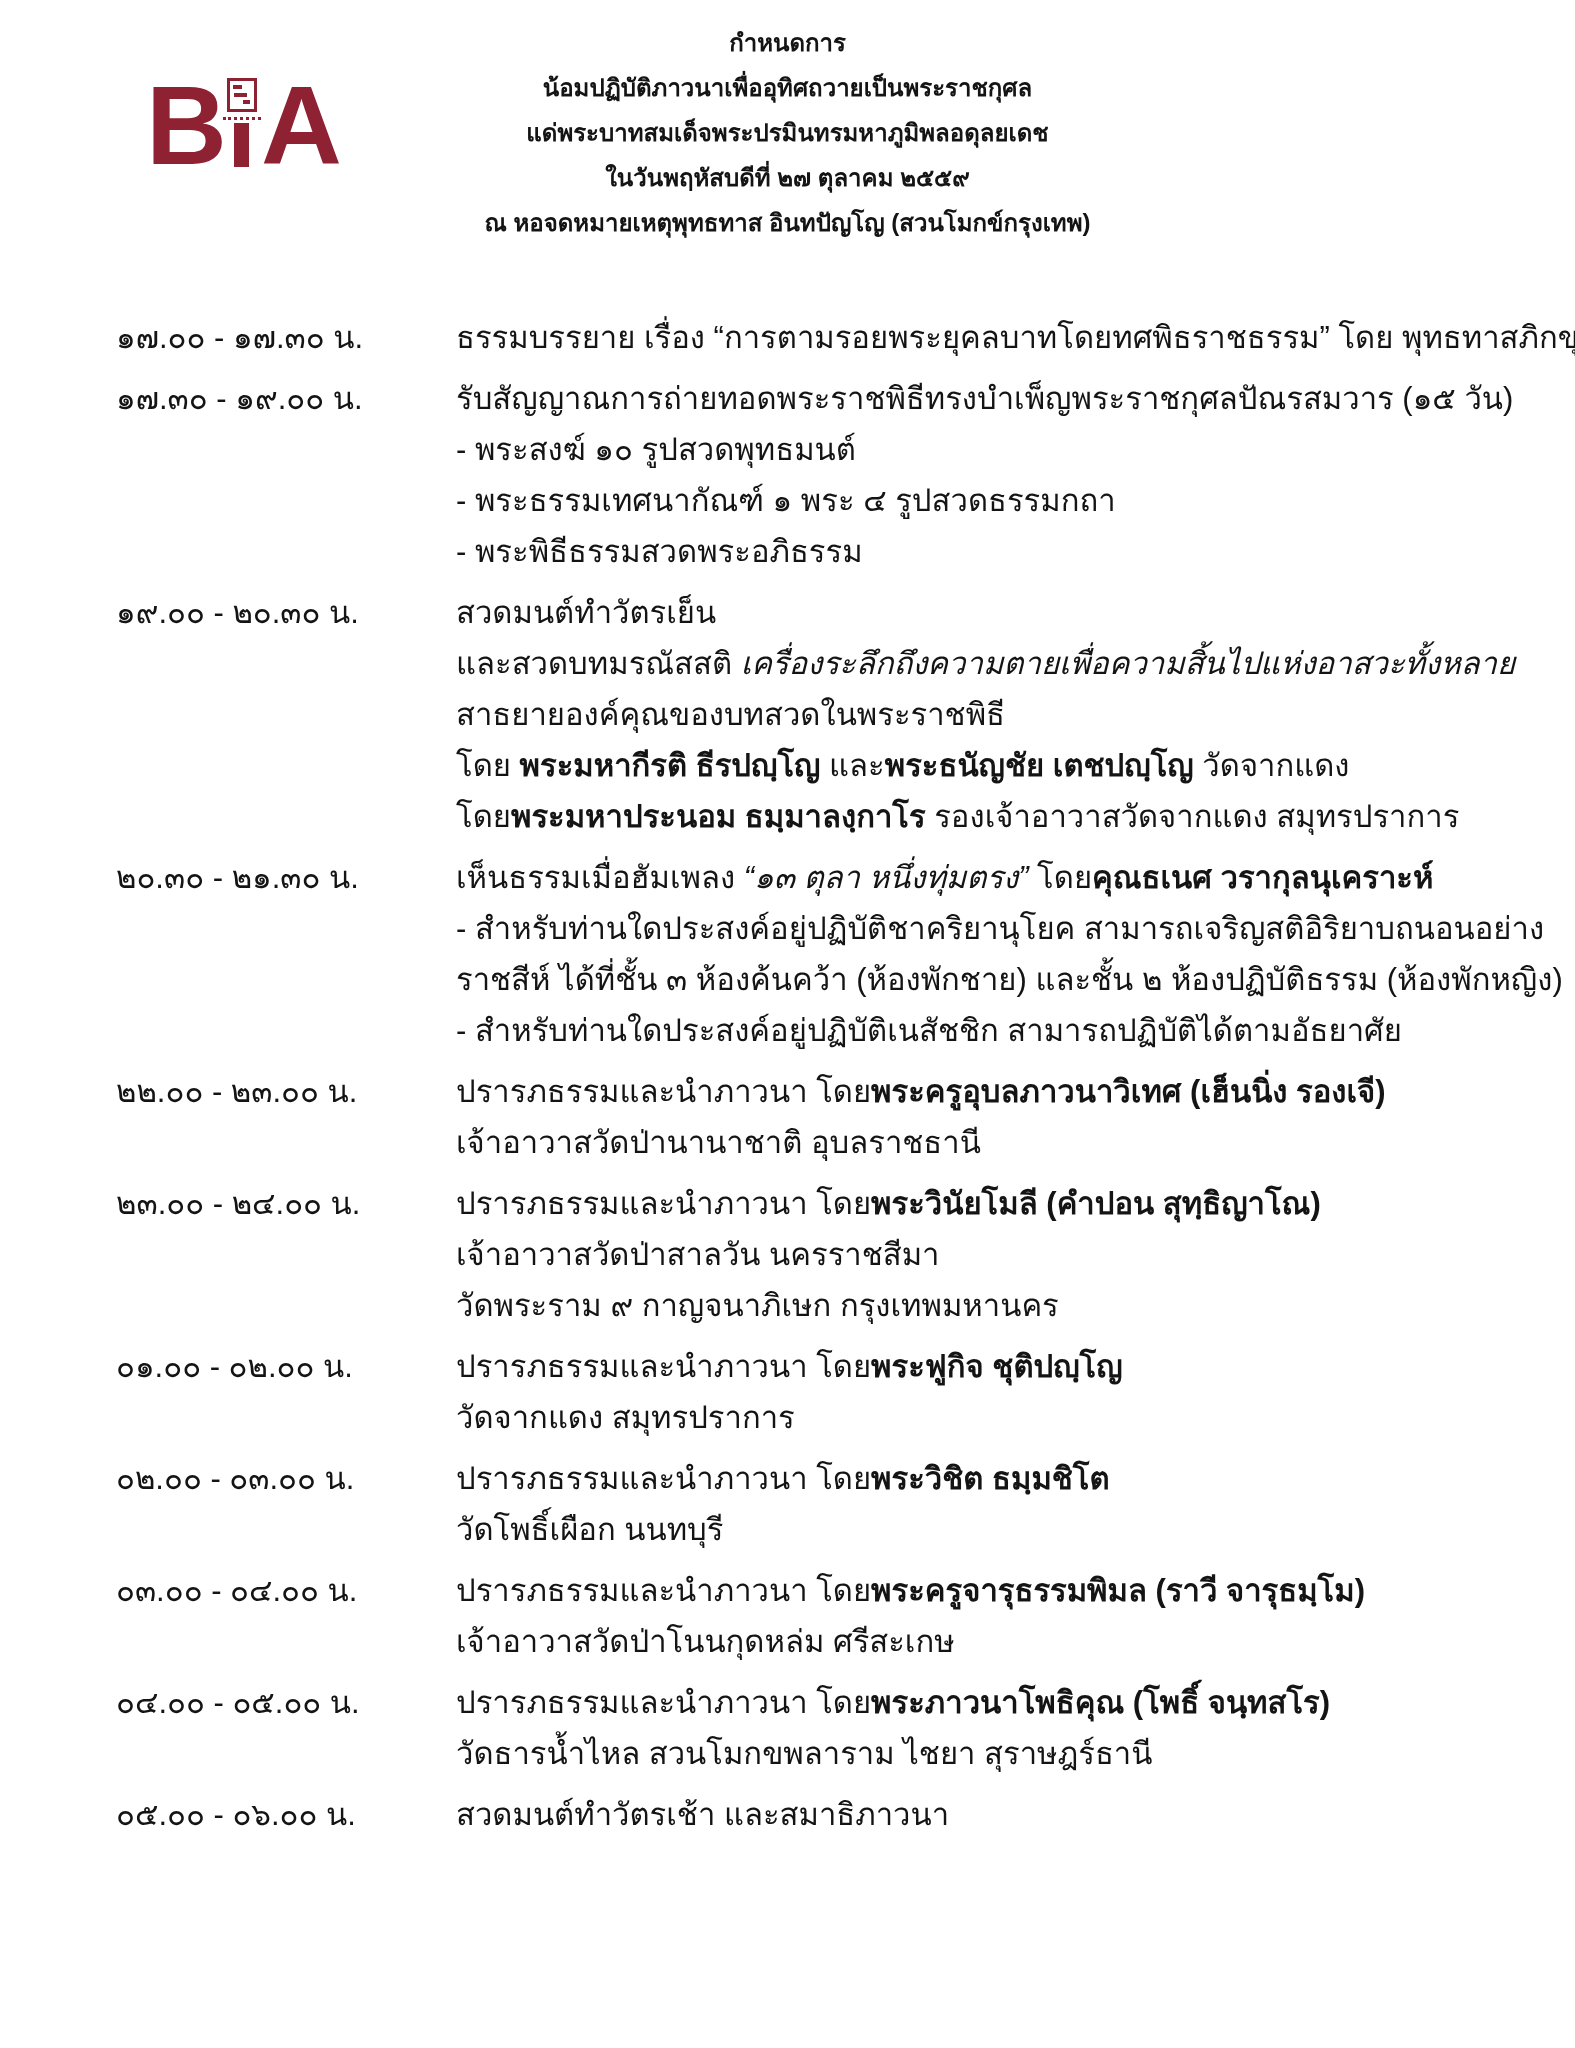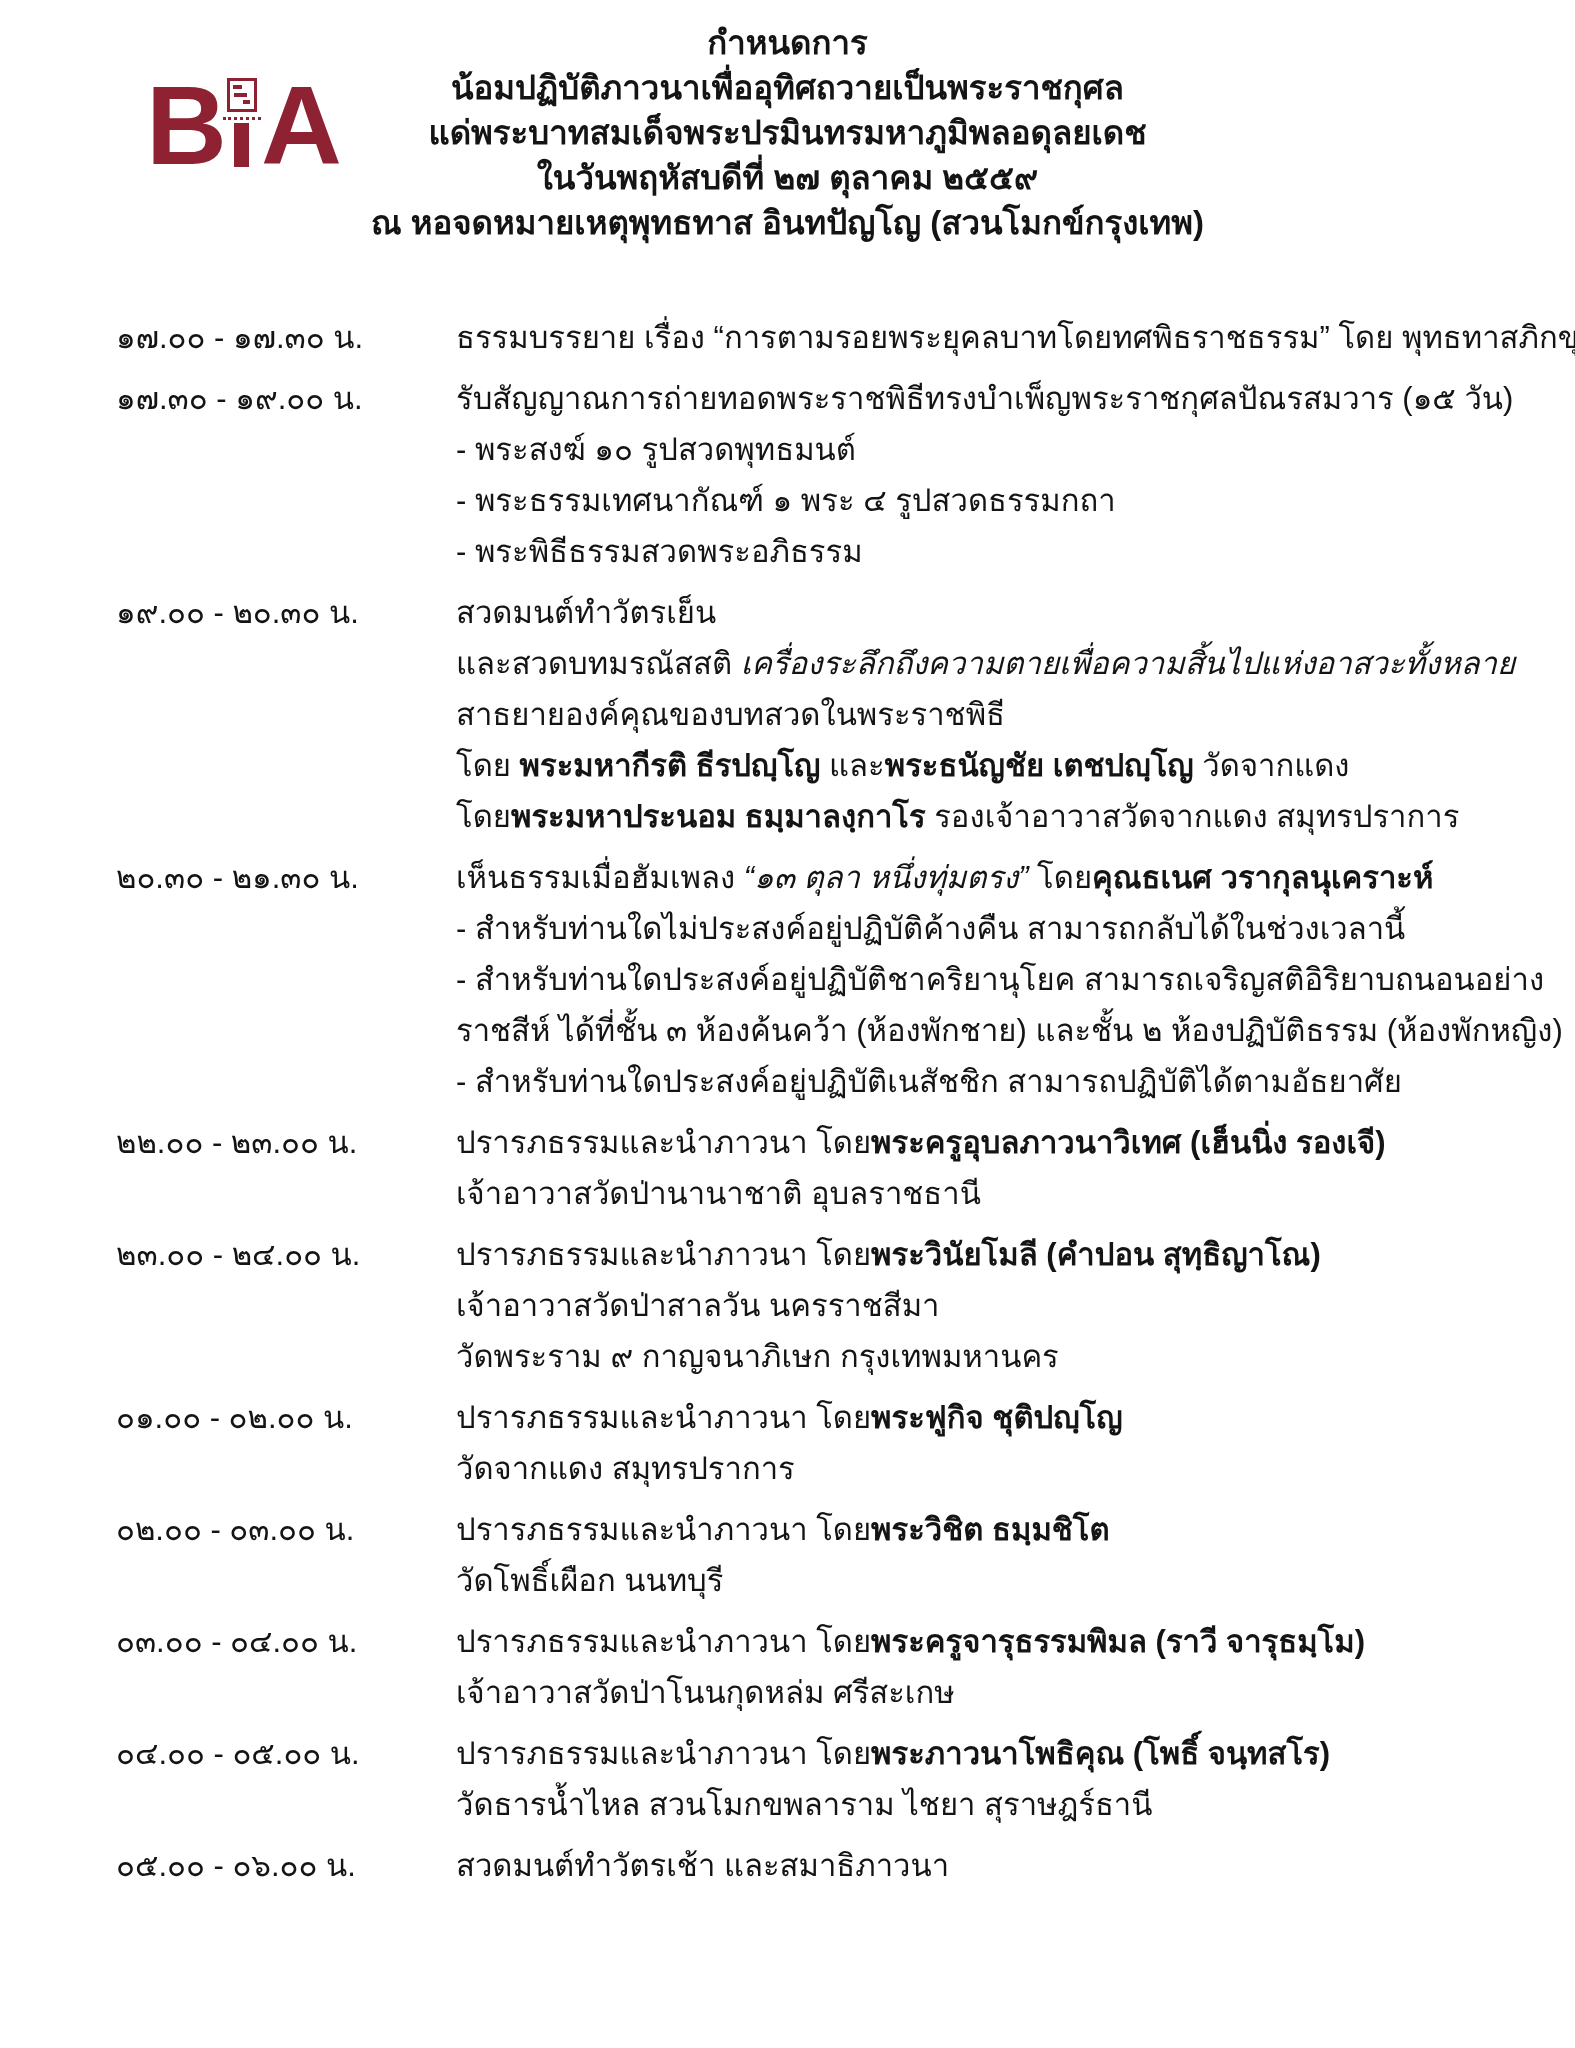--- a/index.html
+++ b/index.html
@@ -9,21 +9,21 @@
     color: #141414;
     font-family: "Liberation Sans", sans-serif;
     position: relative;
     overflow: hidden;
   }
   
   .head {
     padding-top: 20px;
     text-align: center;
     font-weight: bold;
-    font-size: 33px;
+    font-size: 24px;
   }
   .head .hline { line-height: 45px; white-space: nowrap; }
   
   .logo {
     position: absolute;
     left: 146px; top: 82px;
     height: 86px;
     display: flex;
     align-items: flex-end;
     user-select: none;
@@ -147,24 +147,20 @@
       <div class="row">
         <div class="time"></div>
         <div class="desc"><span>โดย</span><span class="b">พระมหาประนอม ธมฺมาลงฺกาโร</span><span> รองเจ้าอาวาสวัดจากแดง สมุทรปราการ</span></div>
       </div>
       <div class="row entry-start">
         <div class="time">๒๐.๓๐ - ๒๑.๓๐ น.</div>
         <div class="desc"><span>เห็นธรรมเมื่อฮัมเพลง </span><span class="i">“๑๓ ตุลา หนึ่งทุ่มตรง”</span><span> โดย</span><span class="b">คุณธเนศ วรากุลนุเคราะห์</span></div>
       </div>
       <div class="row">
         <div class="time"></div>
-        <div class="desc"><span>- สำหรับท่านใดไม่ประสงค์อยู่ปฏิบัติค้างคืน สามารถกลับได้ในช่วงเวลานี้</span></div>
-      </div>
-      <div class="row">
-        <div class="time"></div>
         <div class="desc"><span>- สำหรับท่านใดประสงค์อยู่ปฏิบัติชาคริยานุโยค สามารถเจริญสติอิริยาบถนอนอย่าง</span></div>
       </div>
       <div class="row">
         <div class="time"></div>
         <div class="desc"><span>ราชสีห์ ได้ที่ชั้น ๓ ห้องค้นคว้า (ห้องพักชาย) และชั้น ๒ ห้องปฏิบัติธรรม (ห้องพักหญิง)</span></div>
       </div>
       <div class="row">
         <div class="time"></div>
         <div class="desc"><span>- สำหรับท่านใดประสงค์อยู่ปฏิบัติเนสัชชิก สามารถปฏิบัติได้ตามอัธยาศัย</span></div>
       </div>

